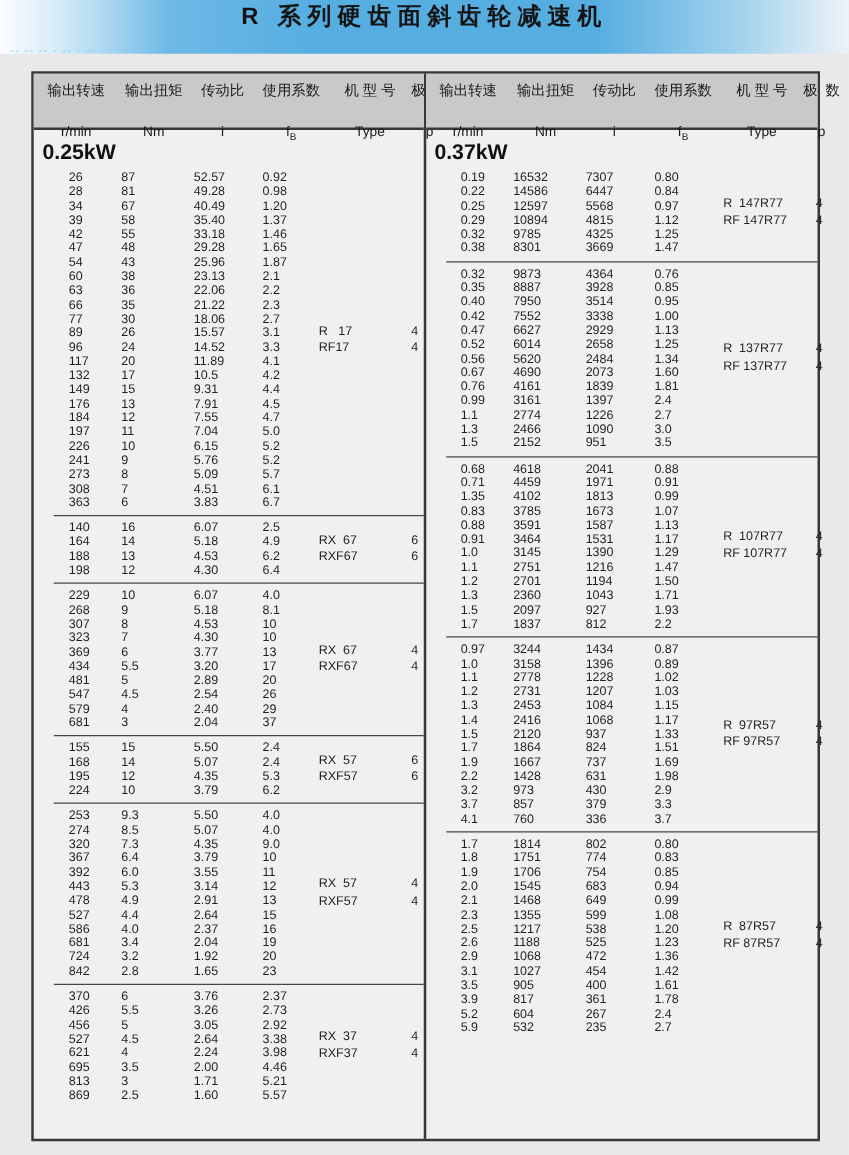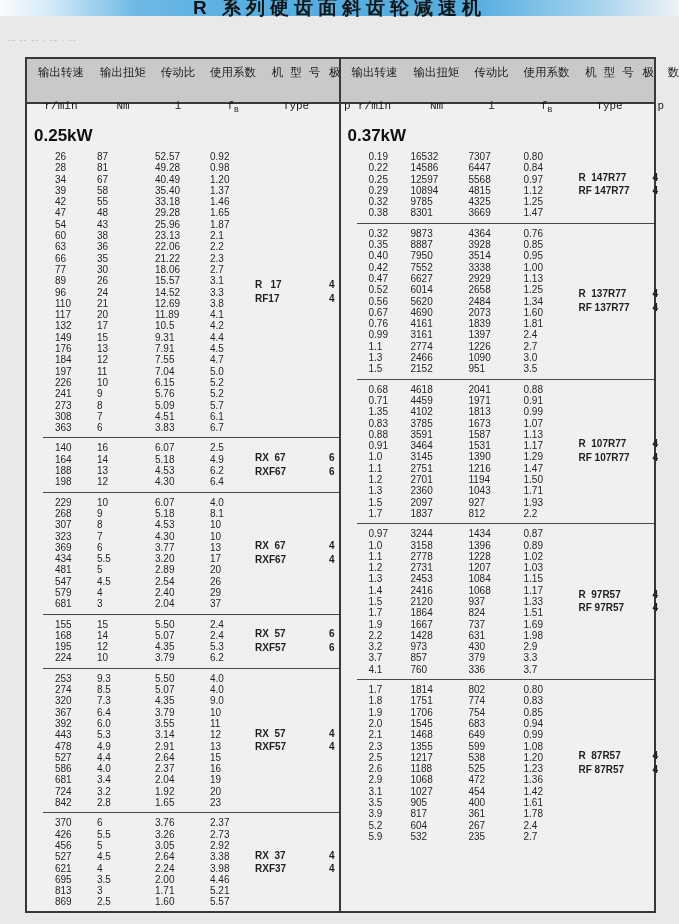--- a/index.html
+++ b/index.html
@@ -4,25 +4,25 @@
 <style>
   * { margin:0; padding:0; box-sizing:border-box; }
   html,body { width:679px; height:924px; }
   body {
     background:#e9e9e9;
     font-family:"Liberation Sans", sans-serif;
     position:relative;
     overflow:hidden;
   }
   .title-band {
-    position:absolute; top:0; left:0; width:679px; height:16px;
+    position:absolute; top:0; left:0; width:679px; height:43px;
     background:linear-gradient(90deg,
       #fbfdfe 0%, #cfe8f6 8%, #6db9e6 20%, #55ade0 38%,
       #55ade0 70%, #a6d4ee 88%, #eef3f6 100%);
-    display:flex; align-items:center; justify-content:center;
+    display:flex; align-items:flex-start; justify-content:center;
   }
   .title-text {
     font-size:19px; font-weight:bold; letter-spacing:5px; color:#141414;
     white-space:pre;
   }
   .watermark {
     position:absolute; top:35px; left:8px;
     color:#8fcbdc; font-size:9px; letter-spacing:1px; white-space:pre;
   }
   .spec-table {
@@ -31,42 +31,42 @@
     display:flex;
   }
   .half { width:50%; height:100%; position:relative; }
   .half.left { border-right:2px solid #383838; }
   .thead {
     height:45px; background:#c9c9c9; border-bottom:2px solid #383838;
     display:grid;
     grid-template-columns:64px 60px 50px 60px 66px 1fr;
     padding:6px 2px 0 2px;
   }
-  .th { text-align:center; color:#1a1a1a;font-family:Liberation Mono, monospace; }
+  .th { text-align:center; color:#1a1a1a; }
   .th .zh { display:block; font-size:11.5px; white-space:pre; }
   .th .unit { display:block; margin-top:20px; font-size:11px; }
   .th sub { font-size:8px; }
-  .tbody { padding-top:18px; }
+  .tbody { padding-top:4px; }
   .kw {
     font-size:17px; font-weight:bold; color:#101010;
     margin:4px 0 1px 7px;
   }
   .block { position:relative; padding:4px 0;margin-left:16px; }
   .block + .block { border-top:1px solid #474747; }
   .row {
     display:grid; grid-template-columns:42px 58px 55px 60px;
     padding-left:12px; height:11.3px; line-height:11.3px;
     font-size:10px; color:#1f1f1f;
   }
   .models {
     position:absolute; left:212px; top:50%; transform:translateY(-52%);
     font-size:10px; color:#1f1f1f;
   }
   .half.right .models { left:222px; }
-  .model-line { display:flex; height:13.5px; line-height:13.5px;font-weight:bold; }
+  .model-line { display:flex; height:13.5px; line-height:13.5px; }
   .model-name { width:74px; white-space:pre; }
 </style>
 </head>
 <body>
 
 <div class="title-band">
   <span class="title-text">R 系列硬齿面斜齿轮减速机</span>
 </div>
 
 <span class="watermark">-- -- -- · -- · --</span>
@@ -174,26 +174,20 @@
             <span>15.57</span>
             <span>3.1</span>
           </div>
           <div class="row">
             <span>96</span>
             <span>24</span>
             <span>14.52</span>
             <span>3.3</span>
           </div>
           <div class="row">
-            <span>110</span>
-            <span>21</span>
-            <span>12.69</span>
-            <span>3.8</span>
-          </div>
-          <div class="row">
             <span>117</span>
             <span>20</span>
             <span>11.89</span>
             <span>4.1</span>
           </div>
           <div class="row">
             <span>132</span>
             <span>17</span>
             <span>10.5</span>
             <span>4.2</span>

